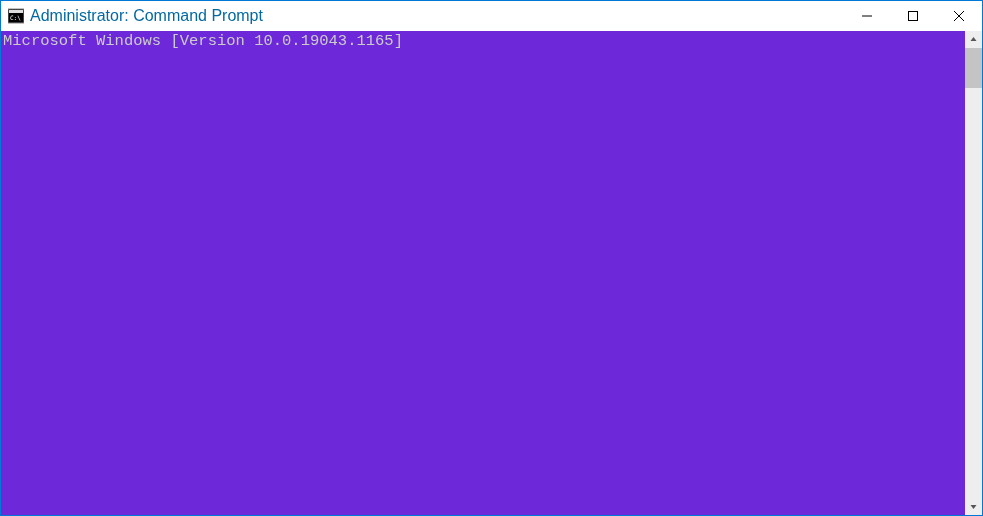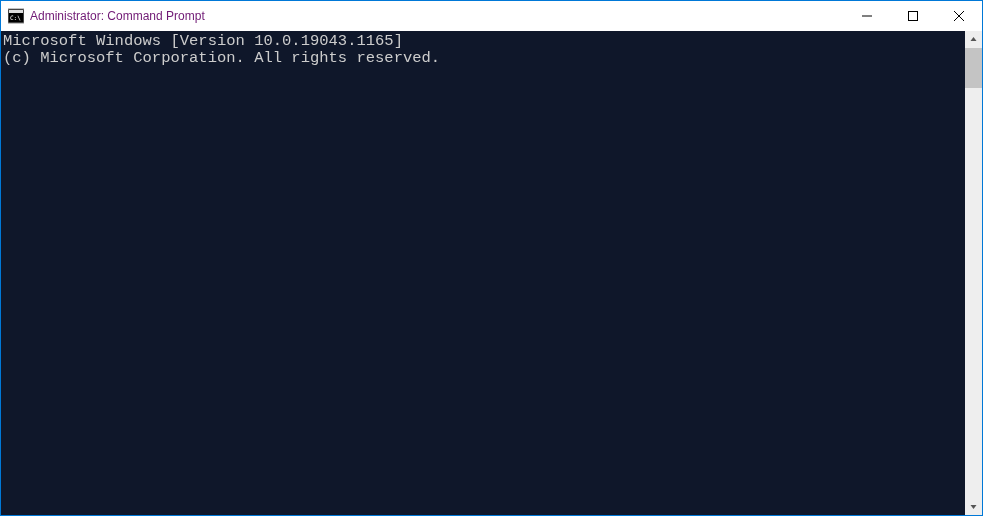--- a/index.html
+++ b/index.html
@@ -37,22 +37,22 @@
       display: flex;
       align-items: center;
       justify-content: center;
       flex-shrink: 0;
     }
     .titlebar-icon svg {
       width: 16px;
       height: 16px;
     }
     .titlebar-title {
-      font-size: 12px;
-      color: #701a75;
+      font-size: 16px;
+      color: #0369a1;
       flex: 1;
       white-space: nowrap;
       overflow: hidden;
     }
     .titlebar-controls {
       display: flex;
       height: 100%;
     }
     .titlebar-btn {
       width: 46px;
@@ -67,21 +67,21 @@
       height: 10px;
     }
     .console-area {
       flex: 1;
       display: flex;
       background: #0c0c0c;
       min-height: 0;
     }
     .console {
       flex: 1;
-      background: #0f172a;
+      background: #6d28d9;
       color: #cccccc;
       font-family: Consolas, "Courier New", monospace;
       font-size: 15.5px;
       line-height: 17px;
       padding: 2px 0 0 2px;
       white-space: pre;
       overflow: hidden;
     }
     .console-line {
       display: block;
@@ -156,21 +156,21 @@
       </div>
       <div class="titlebar-btn close">
         <svg viewBox="0 0 10 10">
           <line x1="0" y1="0" x2="10" y2="10" stroke="#000" stroke-width="1"></line>
           <line x1="10" y1="0" x2="0" y2="10" stroke="#000" stroke-width="1"></line>
         </svg>
       </div>
     </div>
   </div>
   <div class="console-area">
-    <div class="console"><span class="console-line">Microsoft Windows [Version 10.0.19043.1165]</span><span class="console-line">(c) Microsoft Corporation. All rights reserved.</span><span class="console-line"></span></div>
+    <div class="console"><span class="console-line">Microsoft Windows [Version 10.0.19043.1165]</span><span class="console-line"></span></div>
     <div class="scrollbar">
       <div class="scroll-btn">
         <svg viewBox="0 0 7 7">
             <polygon points="3.5,1 6.5,5 0.5,5" fill="#555"></polygon>
           </svg>
       </div>
       <div class="scroll-track">
         <div class="scroll-thumb"></div>
       </div>
       <div class="scroll-btn">

